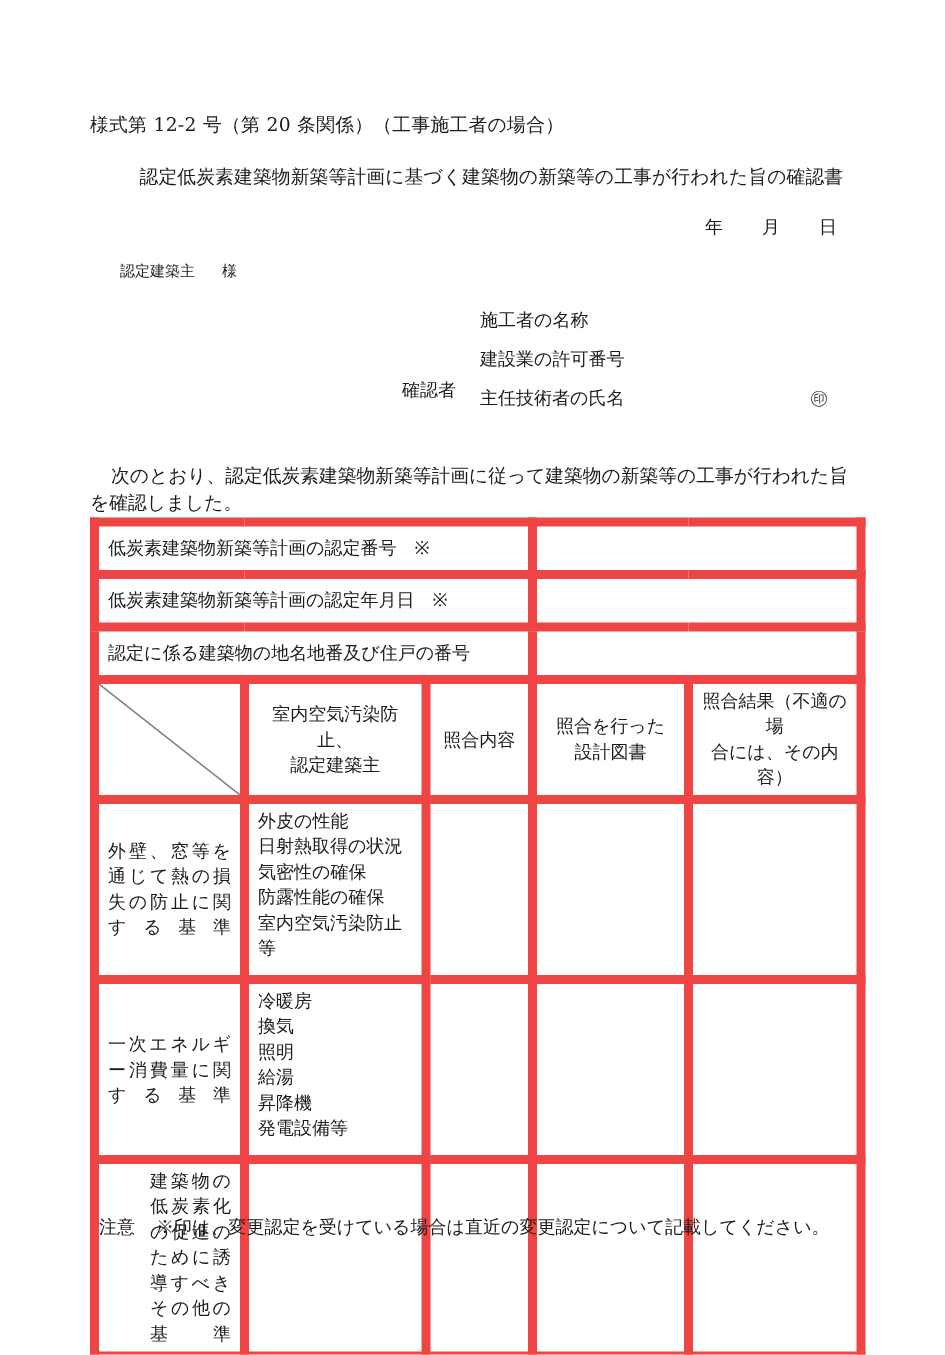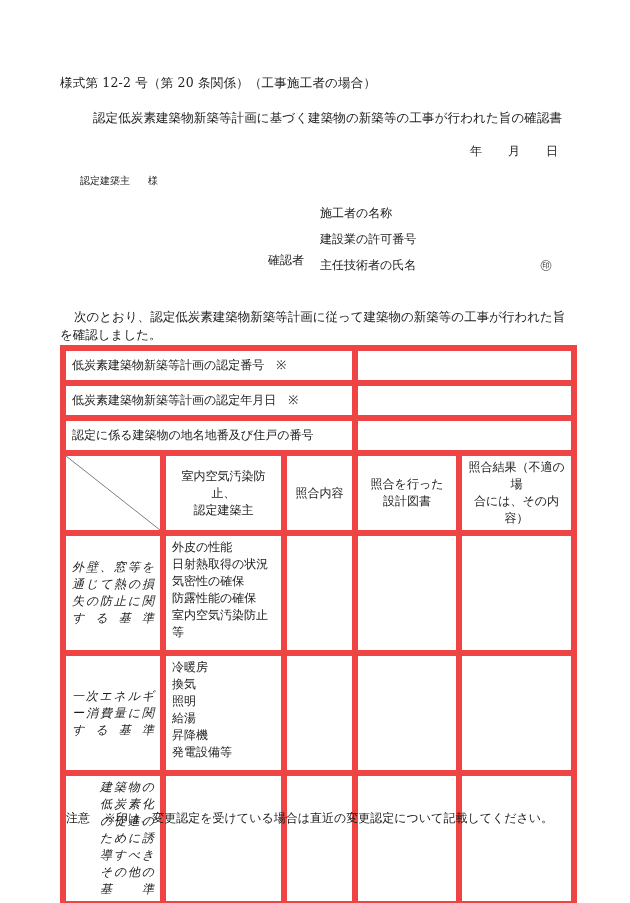--- a/index.html
+++ b/index.html
@@ -155,21 +155,20 @@
   }
 
   
   .crit-name {
     vertical-align: middle !important;
     text-align: justify;
     text-align-last: justify;
     line-height: 18px;
     padding-left: 8px;
     padding-right: 8px;
-    font-style: italic;
   }
   .crit-items {
     line-height: 17px;
     padding-top: 5px;
   }
   .crit-blank {
     
   }
   .row-a td { height: 108px; }
   .row-b td { height: 108px; }

